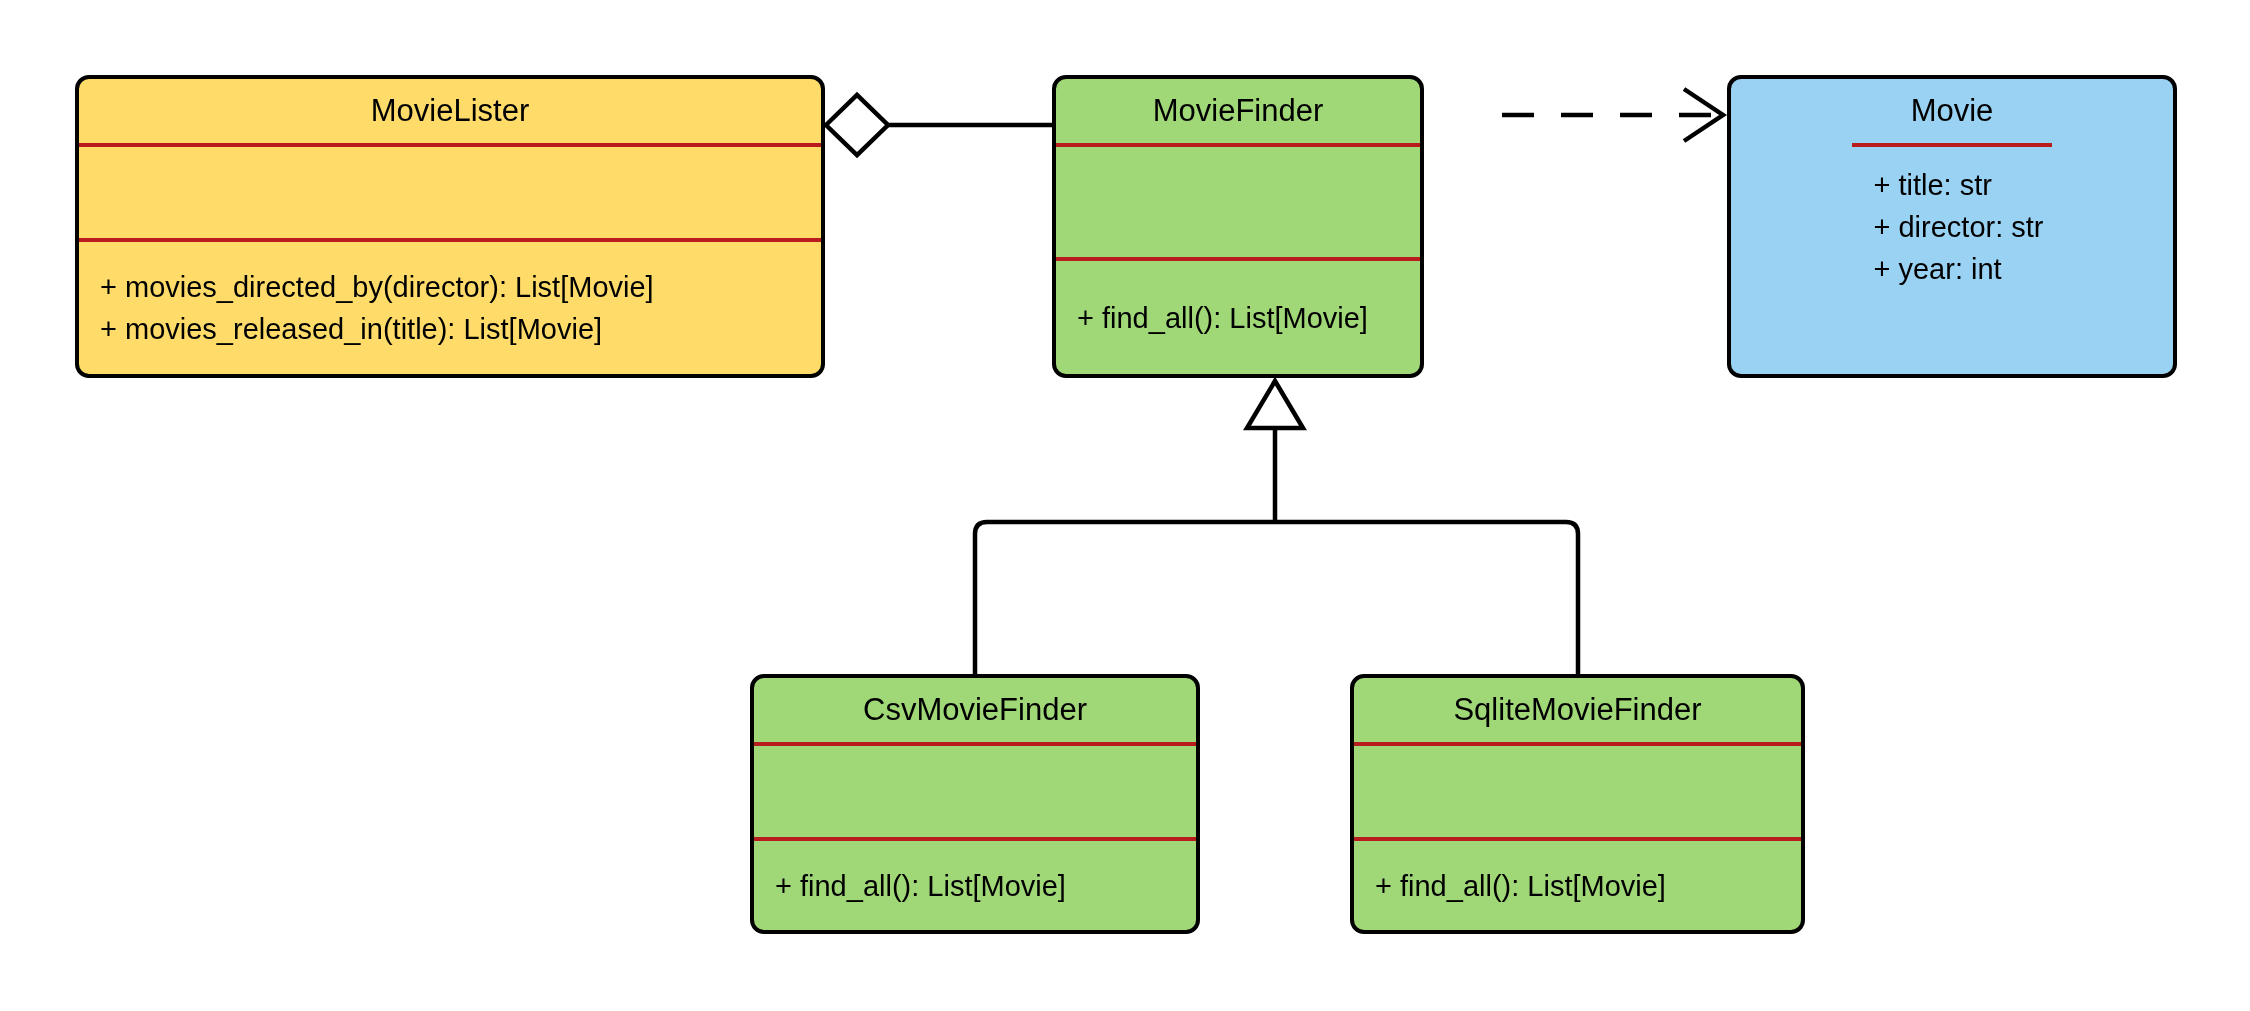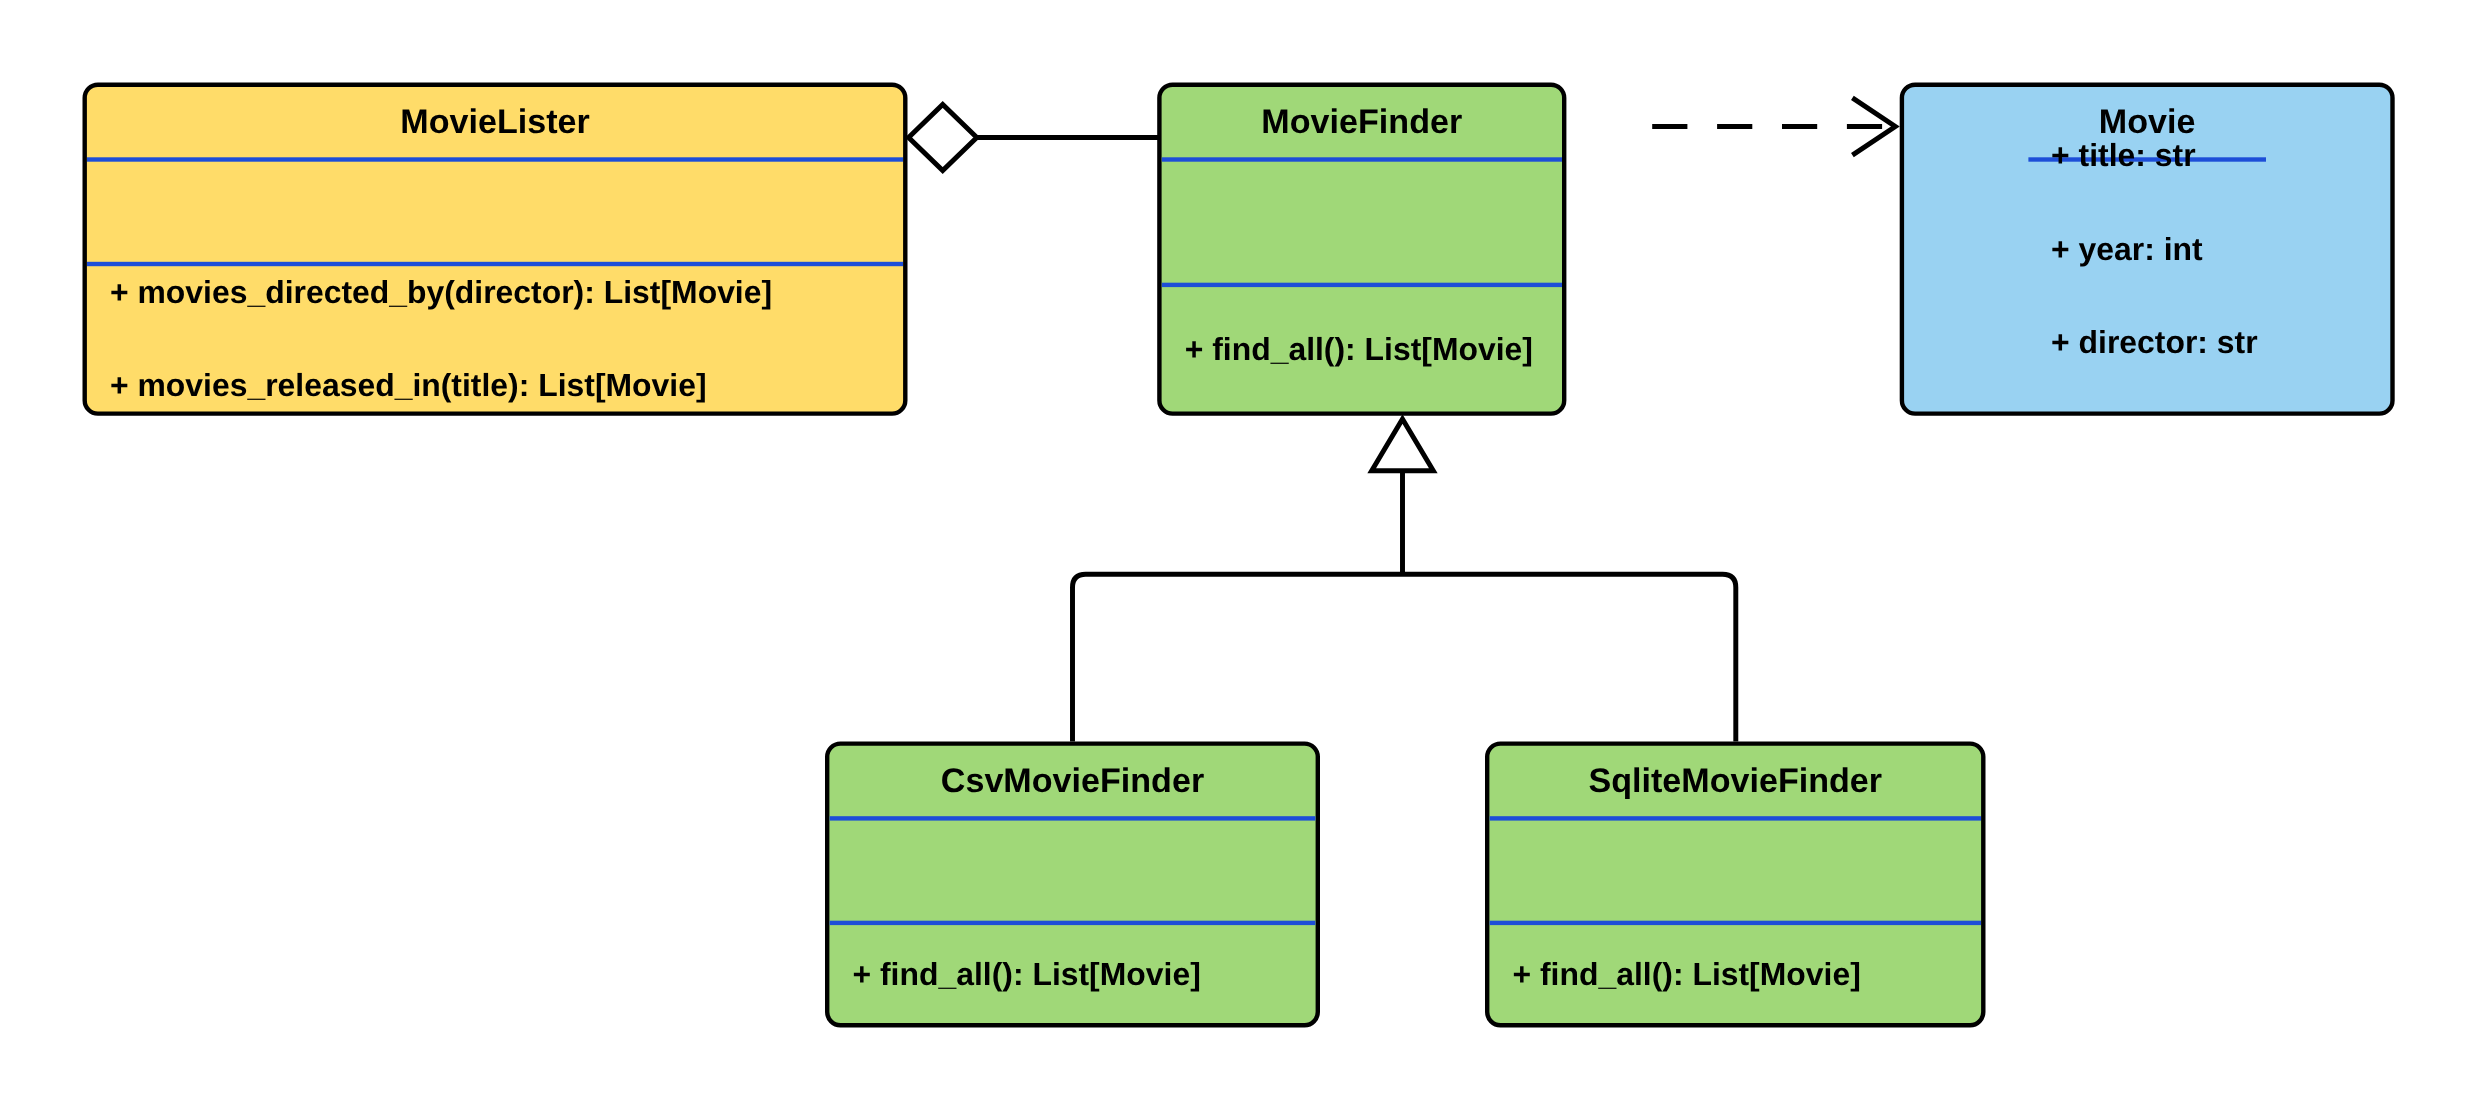--- a/index.html
+++ b/index.html
@@ -27,25 +27,23 @@
     box-sizing: border-box;
     border: 4px solid #000000;
     border-radius: 14px;
     overflow: hidden;
     display: flex;
     flex-direction: column;
   }
   .compartment {
     box-sizing: border-box;
     flex: 0 0 auto;
-    font-weight: bold;
   }
   .compartment + .compartment {
-    border-top: 4px solid #1d4ed8;
-    gap: 43px;
+    border-top: 4px solid #b91c1c;
   }
   .compartment.grow {
     flex: 1 1 auto;
   }
   .title {
     display: flex;
     align-items: center;
     justify-content: center;
     font-size: 31px;
   }
@@ -100,22 +98,22 @@
     <div class="compartment" style="height:114px;"></div>
     <div class="compartment grow members">
       <div class="member">+ find_all(): List[Movie]</div>
     </div>
   </div>
 
   <div class="uml-class" style="left: 1727px; top: 75px; width: 450px; height: 303px; background-color: rgb(153, 210, 242); align-items: center;">
     <div class="compartment title" style="height:64px;">Movie</div>
     <div class="compartment members" style="height:164px;">
       <div class="member">+ title: str</div>
+      <div class="member">+ director: str</div>
       <div class="member">+ year: int</div>
-      <div class="member">+ director: str</div>
     </div>
     <div class="compartment grow"></div>
   </div>
 
   <div class="uml-class" style="left: 750px; top: 674px; width: 450px; height: 260px; background-color: rgb(160, 216, 120); justify-content: space-between;">
     <div class="compartment title" style="height:64px;">CsvMovieFinder</div>
     <div class="compartment" style="height:95px;"></div>
     <div class="compartment grow members">
       <div class="member">+ find_all(): List[Movie]</div>
     </div>

